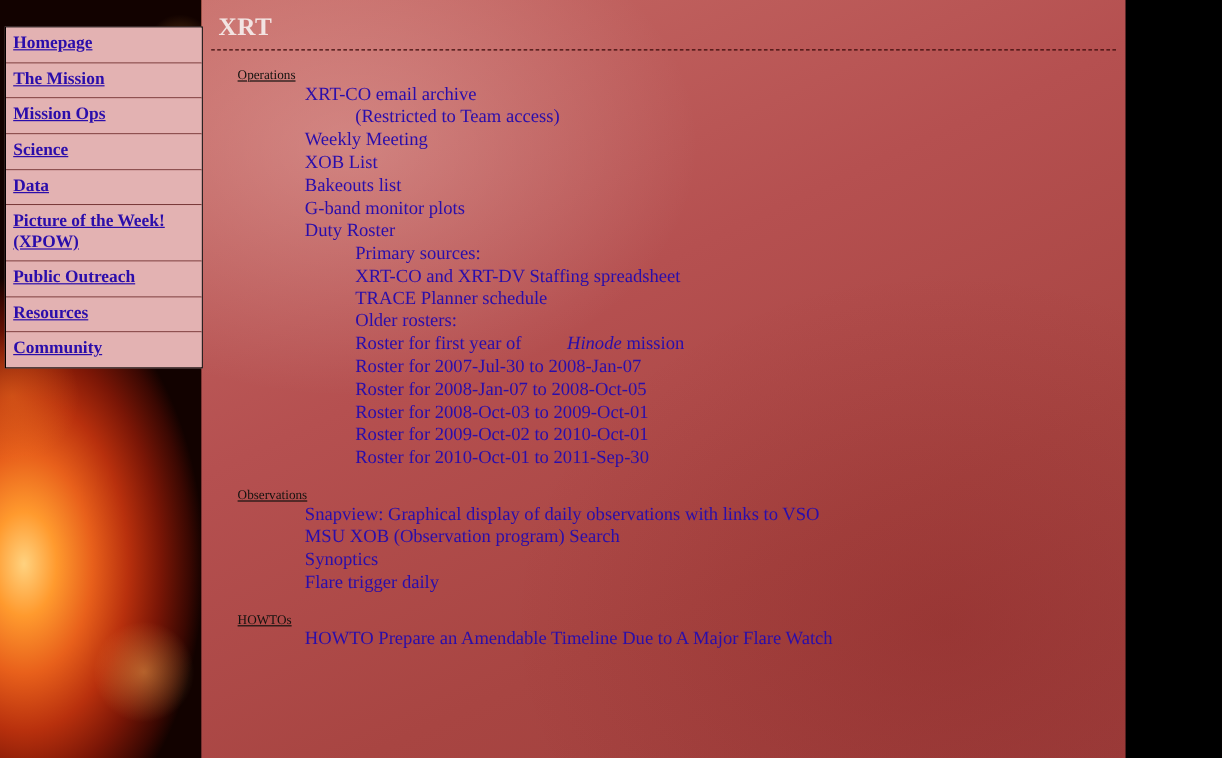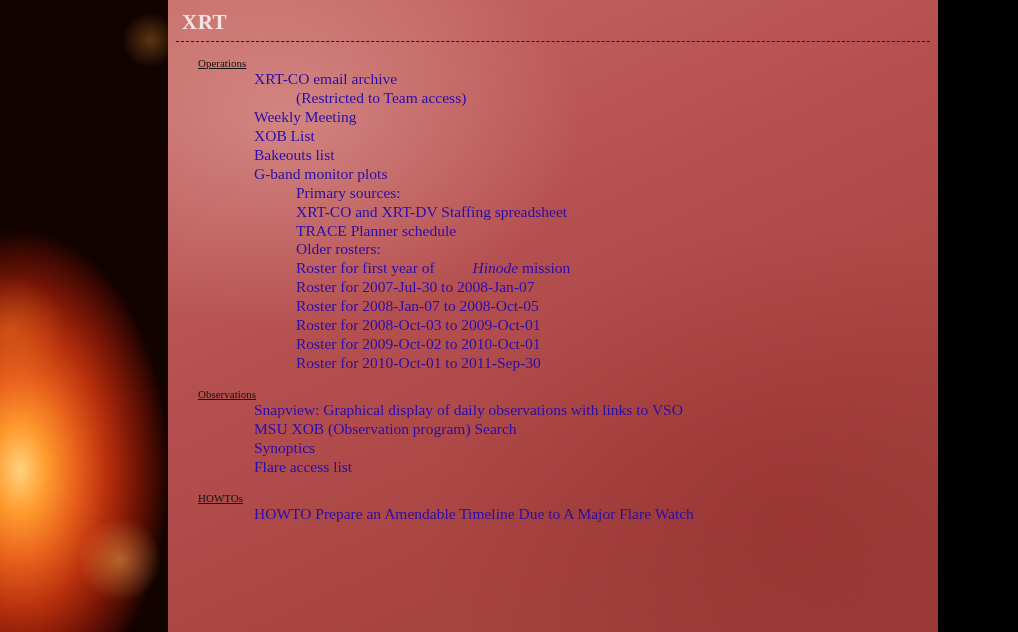--- a/index.html
+++ b/index.html
@@ -147,54 +147,66 @@
   }
   em { font-style: italic; margin-left: 34px; }
 </style>
 </head>
 <body>
 
 <div id="page">
 
   <div id="left-col"></div>
 
+  <nav id="nav">
+    <div class="nav-item">Homepage</div>
+    <div class="nav-item">The Mission</div>
+    <div class="nav-item">Mission Ops</div>
+    <div class="nav-item">Science</div>
+    <div class="nav-item">Data</div>
+    <div class="nav-item two-line">Picture of the Week! (XPOW)</div>
+    <div class="nav-item">Public Outreach</div>
+    <div class="nav-item">Resources</div>
+    <div class="nav-item">Community</div>
+  </nav>
 
   <div id="main">
     <div id="page-title">XRT</div>
     <hr class="hr-dashed">
 
     <div id="sections-container">
         <div class="section">
           <div class="section-title">Operations</div>
           <ul class="links">
             <li class="lvl1"><a class="link">XRT-CO email archive</a></li>
             <li class="note">(Restricted to Team access)</li>
             <li class="lvl1"><a class="link">Weekly Meeting</a></li>
             <li class="lvl1"><a class="link">XOB List</a></li>
             <li class="lvl1"><a class="link">Bakeouts list</a></li>
             <li class="lvl1"><a class="link">G-band monitor plots</a></li>
+            <li class="lvl1"><a class="link">Duty Roster</a></li>
             <li class="sub-head">Primary sources:</li>
             <li class="lvl3"><a class="link">XRT-CO and XRT-DV Staffing spreadsheet</a></li>
             <li class="lvl3"><a class="link">TRACE Planner schedule</a></li>
             <li class="sub-head">Older rosters:</li>
             <li class="lvl3"><a class="link"><span>Roster for first year of </span><em>Hinode</em><span> mission</span></a></li>
             <li class="lvl3"><a class="link">Roster for 2007-Jul-30 to 2008-Jan-07</a></li>
             <li class="lvl3"><a class="link">Roster for 2008-Jan-07 to 2008-Oct-05</a></li>
             <li class="lvl3"><a class="link">Roster for 2008-Oct-03 to 2009-Oct-01</a></li>
             <li class="lvl3"><a class="link">Roster for 2009-Oct-02 to 2010-Oct-01</a></li>
             <li class="lvl3"><a class="link">Roster for 2010-Oct-01 to 2011-Sep-30</a></li>
           </ul>
         </div>
         <div class="section">
           <div class="section-title">Observations</div>
           <ul class="links">
             <li class="lvl1"><a class="link">Snapview: Graphical display of daily observations with links to VSO</a></li>
             <li class="lvl1"><a class="link">MSU XOB (Observation program) Search</a></li>
             <li class="lvl1"><a class="link">Synoptics</a></li>
-            <li class="lvl1"><a class="link">Flare access list</a></li>
+            <li class="lvl1"><a class="link">Flare trigger daily</a></li>
           </ul>
         </div>
         <div class="section">
           <div class="section-title">HOWTOs</div>
           <ul class="links">
             <li class="lvl1"><a class="link">HOWTO Prepare an Amendable Timeline Due to A Major Flare Watch</a></li>
           </ul>
         </div>
       </div>
   </div>

